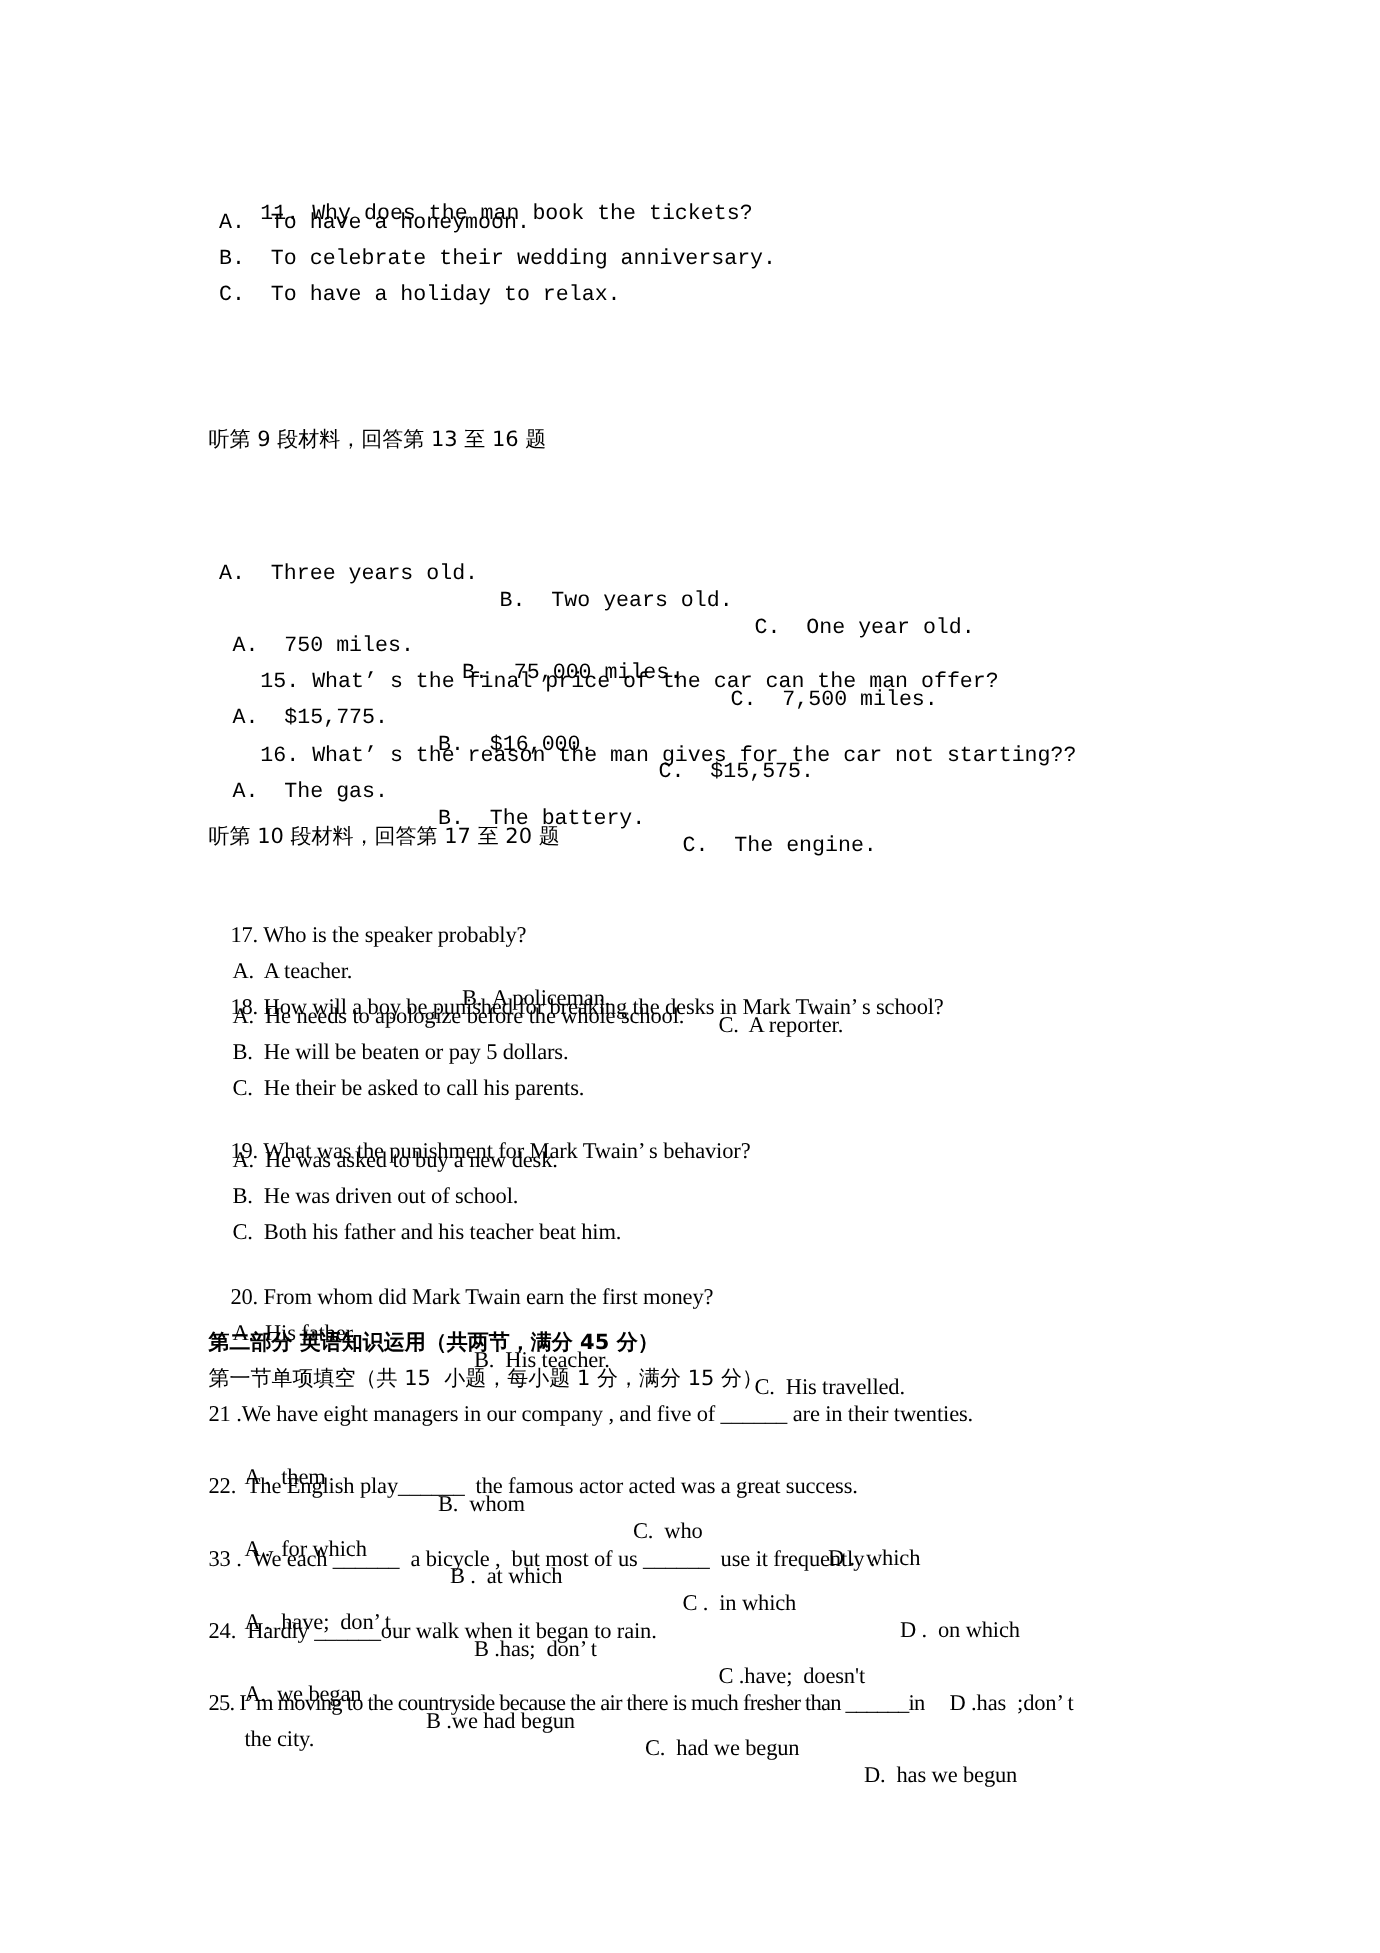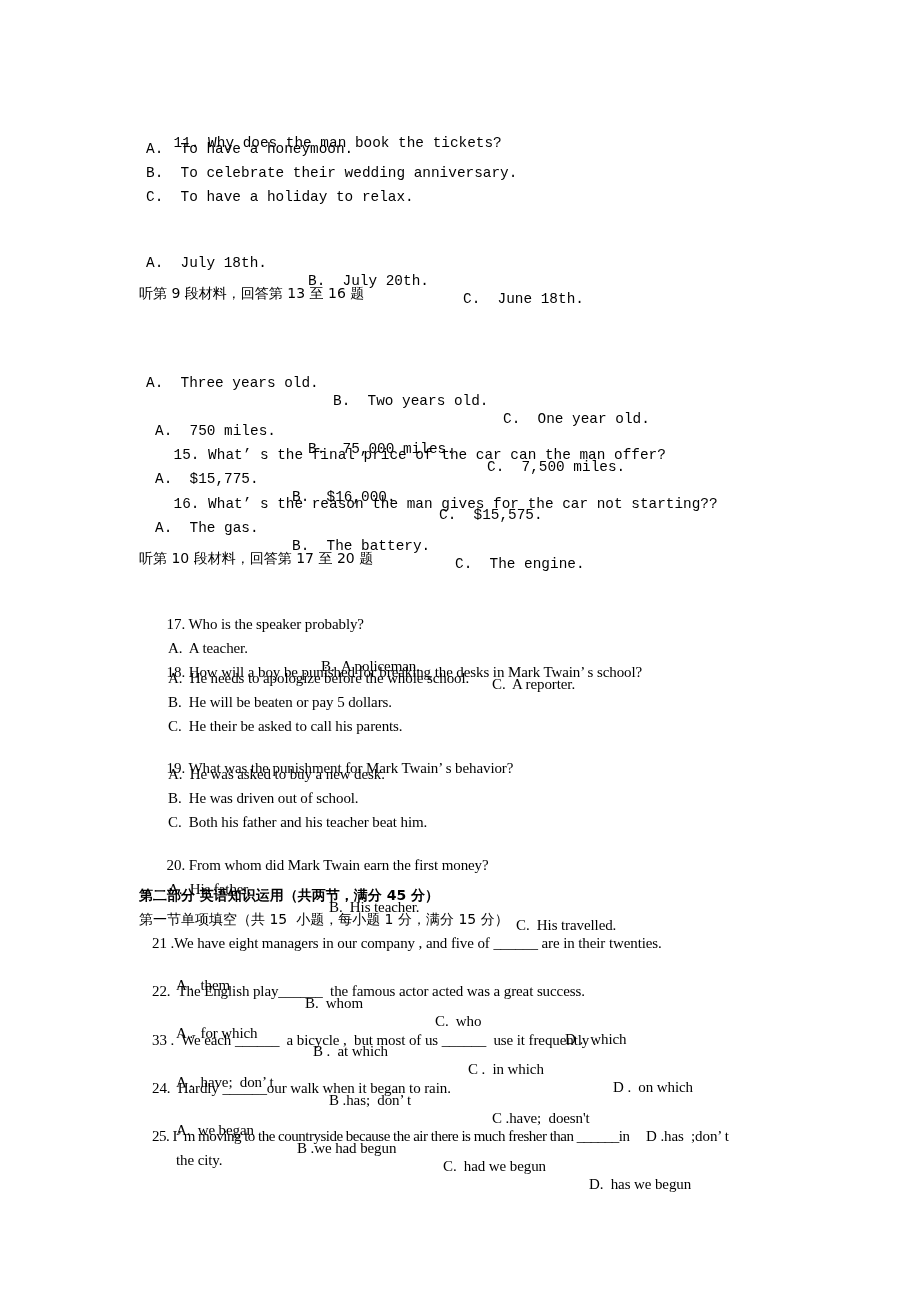--- a/index.html
+++ b/index.html
@@ -3,40 +3,35 @@
 <meta charset="utf-8">
 <style>
   html, body { margin:0; padding:0; background:#ffffff; }
   body { width:920px; height:1302px; position:relative; overflow:hidden;
          font-family:"DejaVu Serif", "Liberation Serif", serif; color:#000; }
   .page { position:absolute; left:0; top:0; width:920px; height:1302px; }
   .line { position:absolute; white-space:pre; font-size:14px; line-height:18px; }
   .mono { font-family:"Liberation Mono","DejaVu Sans Mono",monospace; font-size:14.4px; }
   .cn { font-family:"DejaVu Sans","Liberation Sans",sans-serif; font-size:14px; }
   .bold { font-weight:bold;text-align:center; }
-  .narrow { font-family:"Liberation Serif","DejaVu Serif",serif; font-size:15px; letter-spacing:-0.1px;margin-left:13px; }
+  .narrow { font-family:"Liberation Serif","DejaVu Serif",serif; font-size:15px; letter-spacing:-0.1px; }
   .opt { position:absolute; white-space:pre; }
 </style>
 </head>
 <body>
 
 <div class="page">
 
   <div class="line mono" style="left:139px;top:116px">
     <span>11.</span> <span>Why does the man book the tickets?</span>
   </div>
   <div class="line mono" style="left:146px;top:140px">A.  To have a honeymoon.</div>
   <div class="line mono" style="left:146px;top:164px">B.  To celebrate their wedding anniversary.</div>
   <div class="line mono" style="left:146px;top:188px">C.  To have a holiday to relax.</div>
 
-  <div class="line mono" style="top:236px;left:0;width:920px;height:18px">
-    <span class="opt" style="left:146px">A.  July 18th.</span>
-    <span class="opt" style="left:308px">B.  July 20th.</span>
-    <span class="opt" style="left:463px">C.  June 18th.</span>
-  </div>
 
   <div class="line cn" style="left:139px;top:284px">听第 9 段材料，回答第 13 至 16 题</div>
 
   <div class="line mono" style="top:356px;left:0;width:920px;height:18px">
     <span class="opt" style="left:146px">A.  Three years old.</span>
     <span class="opt" style="left:333px">B.  Two years old.</span>
     <span class="opt" style="left:503px">C.  One year old.</span>
   </div>
 
   <div class="line mono" style="top:404px;left:0;width:920px;height:18px">

